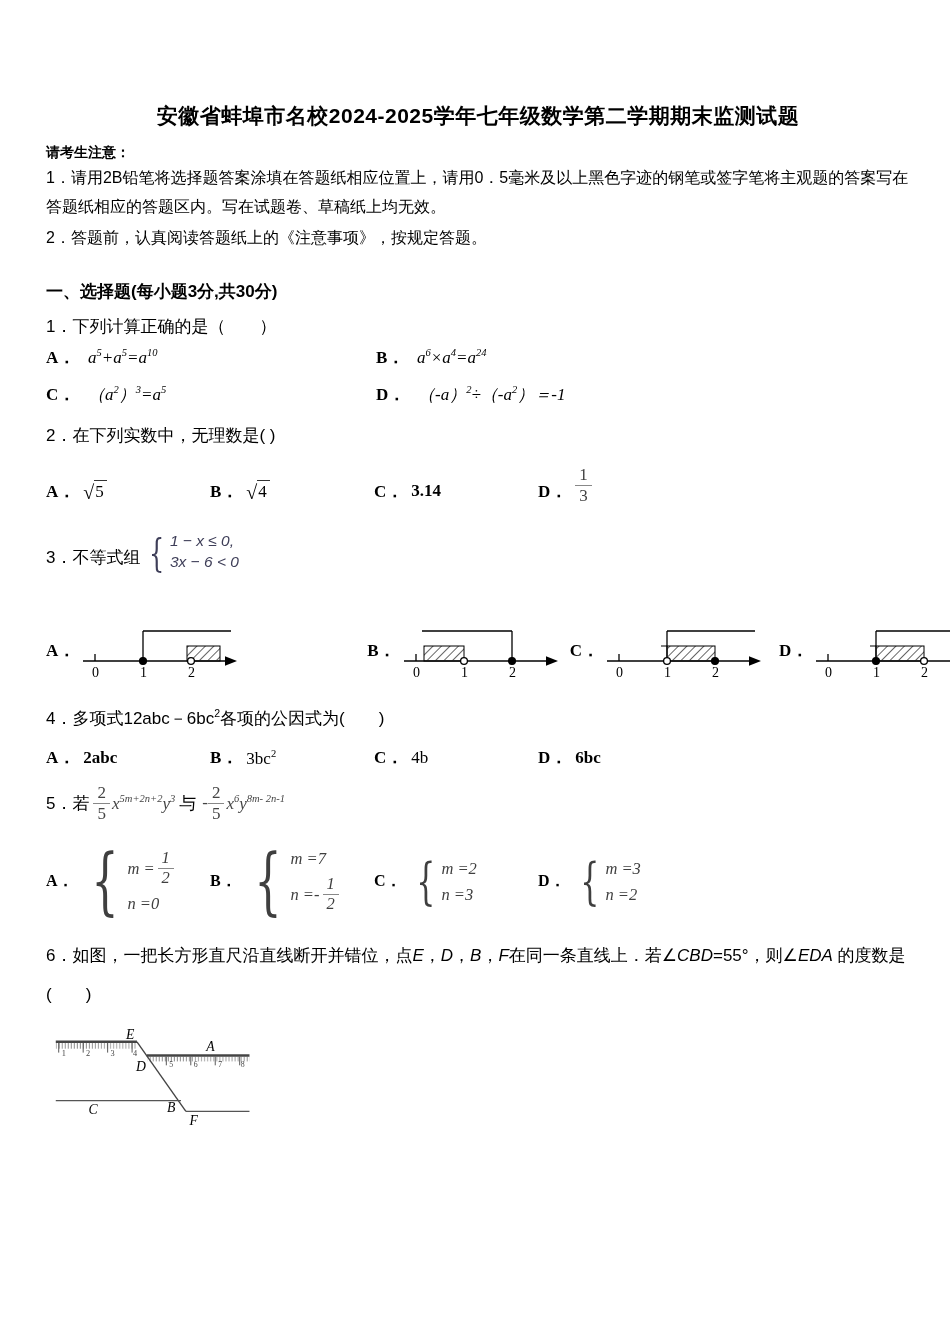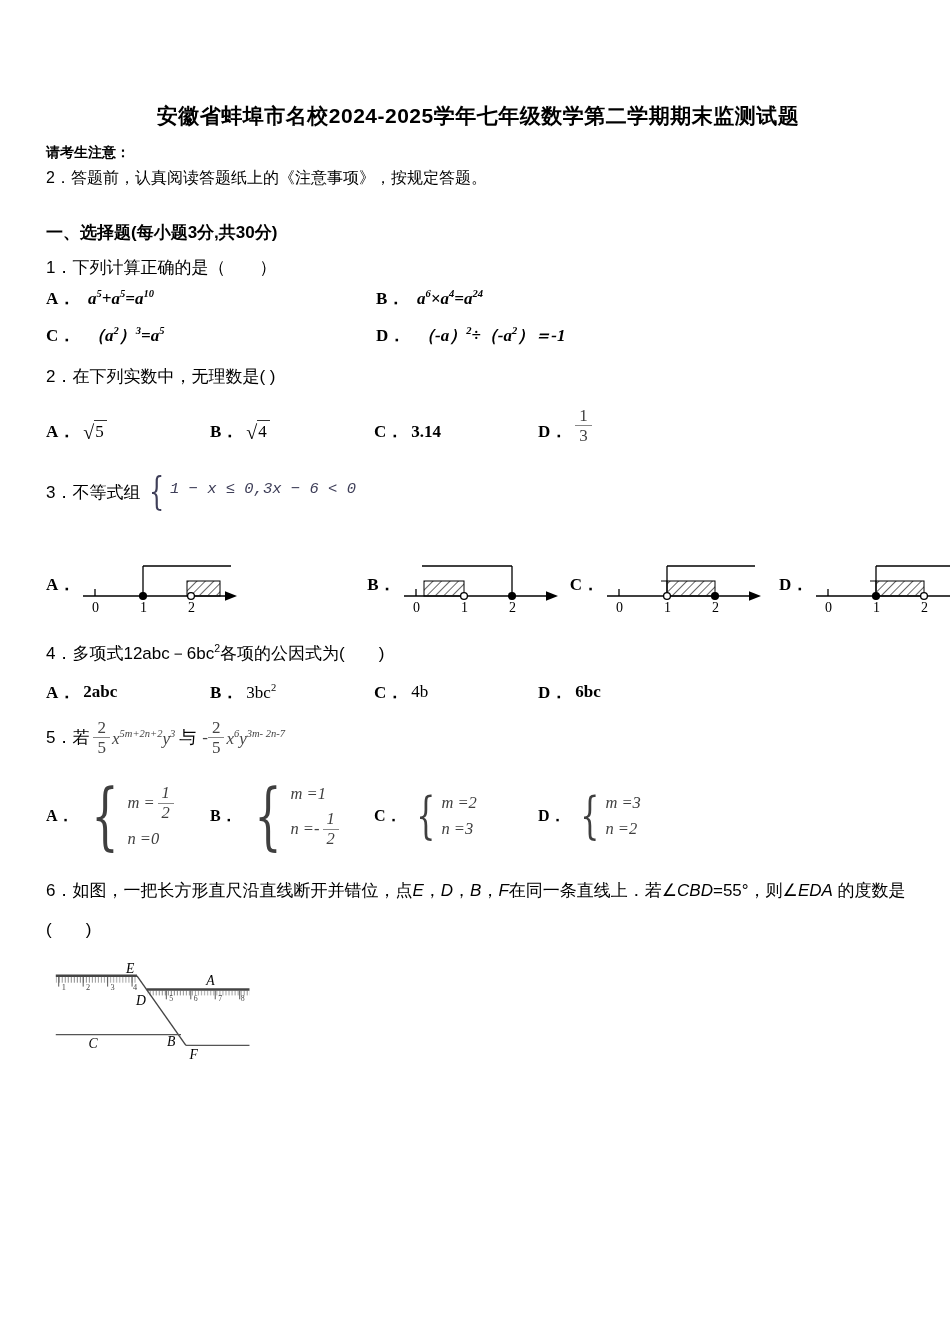--- a/index.html
+++ b/index.html
@@ -4,42 +4,42 @@
 <style>
   html,body{margin:0;padding:0;background:#fff;}
   body{width:950px;height:1344px;color:#000;
        font-family:"Liberation Sans","DejaVu Sans",sans-serif;font-size:16px;}
   .page{box-sizing:border-box;width:950px;height:1344px;padding:102px 40px 0 46px;overflow:hidden;}
   .title{font-size:21px;font-weight:bold;text-align:center;margin:0 0 14px 0;letter-spacing:.5px;}
   .notice-head{font-weight:bold;font-size:14px;}
   .notice{line-height:1.8;font-size:16px;margin-top:2px;}
   .section-head{font-weight:bold;font-size:17px;margin-top:28px;}
   .qtext{font-size:17px;margin-top:12px;}
-  .math{font-family:"Liberation Serif","DejaVu Serif",serif;font-style:italic;font-weight:bold;}
+  .math{font-family:"Liberation Serif","DejaVu Serif",serif;font-style:italic;font-weight:normal;}
   sup{font-size:.62em;}
   
   .opt-grid2{display:grid;grid-template-columns:330px auto;row-gap:14px;margin-top:8px;font-size:17px;}
   .opt-row4{display:flex;margin-top:16px;font-size:17px;align-items:center;}
   .opt-row4 .col{width:164px;display:flex;align-items:center;}
   .opt-label{font-weight:bold;font-family:"Liberation Serif","DejaVu Serif",serif;margin-right:8px;}
   
   .sqrt{font-family:"Liberation Serif","DejaVu Serif",serif;font-weight:normal;display:inline-flex;align-items:flex-start;}
   .sqrt-sym{font-size:20px;line-height:1;transform:translateY(2px);}
   .sqrt-rad{border-top:1.2px solid #333;padding:0 3px 0 1px;font-size:17px;line-height:1.3;}
   
   .frac{display:inline-flex;flex-direction:column;align-items:center;vertical-align:middle;
         font-family:"Liberation Serif","DejaVu Serif",serif;line-height:1.15;color:#444;}
   .fnum{padding:0 4px;border-bottom:1.2px solid #888;}
   .fden{padding:0 4px;}
   
   .q3-row{display:flex;align-items:flex-end;margin-top:16px;font-size:17px;}
   .sys{display:inline-flex;align-items:center;margin:0 4px;transform:translateY(4px);}
   .brace{display:inline-block;font-family:"DejaVu Serif",serif;font-weight:300;transform:scaleX(.6);}
   .q3 .brace{font-size:40px;line-height:.9;}
-  .sys-lines{display:flex;flex-direction:row;font-family:Liberation Mono, monospace;
+  .sys-lines{display:flex;flex-direction:column;font-family:Liberation Sans, sans-serif;
              font-style:italic;font-size:15.5px;line-height:1.35;}
   
   .nl-row{display:flex;align-items:center;margin-top:50px;}
   .nl-group{display:flex;align-items:center;}
   .nl-label{font-weight:bold;font-size:17px;font-family:"Liberation Serif","DejaVu Serif",serif;margin-right:4px;}
   
   .q5-row{display:flex;align-items:center;margin-top:14px;font-size:17px;}
   .q5-term{display:inline-flex;align-items:center;color:#444;}
   .q5-term .math{font-weight:normal;color:#444;font-size:17px;margin-left:2px;}
   .q5opt-row{display:flex;align-items:center;margin-top:26px;}
@@ -56,20 +56,21 @@
   svg text{font-family:"Liberation Serif","DejaVu Serif",serif;}
 </style>
 </head>
 <body>
 
 <div class="page">
 
   <h1 class="title">安徽省蚌埠市名校2024-2025学年七年级数学第二学期期末监测试题</h1>
 
   <div class="notice-head">请考生注意：</div>
+  <div class="notice">1．请用2B铅笔将选择题答案涂填在答题纸相应位置上，请用0．5毫米及以上黑色字迹的钢笔或签字笔将主观题的答案写在答题纸相应的答题区内。写在试题卷、草稿纸上均无效。</div>
   <div class="notice">2．答题前，认真阅读答题纸上的《注意事项》，按规定答题。</div>
 
   <div class="section-head">一、选择题(每小题3分,共30分)</div>
 
   <div class="qtext">1．下列计算正确的是（　　）</div>
   <div class="opt-grid2">
     <div>
       <span class="opt-label">A．</span>
       <span class="math">a<sup>5</sup>+a<sup>5</sup>=a<sup>10</sup></span>
     </div>
@@ -234,21 +235,21 @@
       </span>
       <span class="math">x<sup>5m+2n+2</sup>y<sup>3</sup></span>
     </span>
     <span>与</span>
     <span class="q5-term" style="margin:0 6px">
       <span style="color:#444;font-family:'Liberation Serif',serif">-</span>
       <span class="frac">
         <span class="fnum">2</span>
         <span class="fden">5</span>
       </span>
-      <span class="math">x<sup>6</sup>y<sup>3m- 2n-7</sup></span>
+      <span class="math">x<sup>6</sup>y<sup>8m- 2n-1</sup></span>
     </span>
   </div>
 
   <div class="q5opt-row">
     <div class="col">
       <span class="opt-label">A．</span>
       <span class="sysopt">
         <span class="brace tall">{</span>
         <span class="sysopt-lines">
           <span class="ln">
@@ -260,21 +261,21 @@
             </span>
           <span class="ln">n =0</span>
         </span>
       </span>
     </div>
     <div class="col">
       <span class="opt-label">B．</span>
       <span class="sysopt">
         <span class="brace tall">{</span>
         <span class="sysopt-lines">
-          <span class="ln">m =1</span>
+          <span class="ln">m =7</span>
           <span class="ln">
               <span>n =-</span>
               <span class="frac" style="margin-left:3px;color:#3f3f3f">
                 <span class="fnum">1</span>
                 <span class="fden">2</span>
               </span>
             </span>
         </span>
       </span>
     </div>

